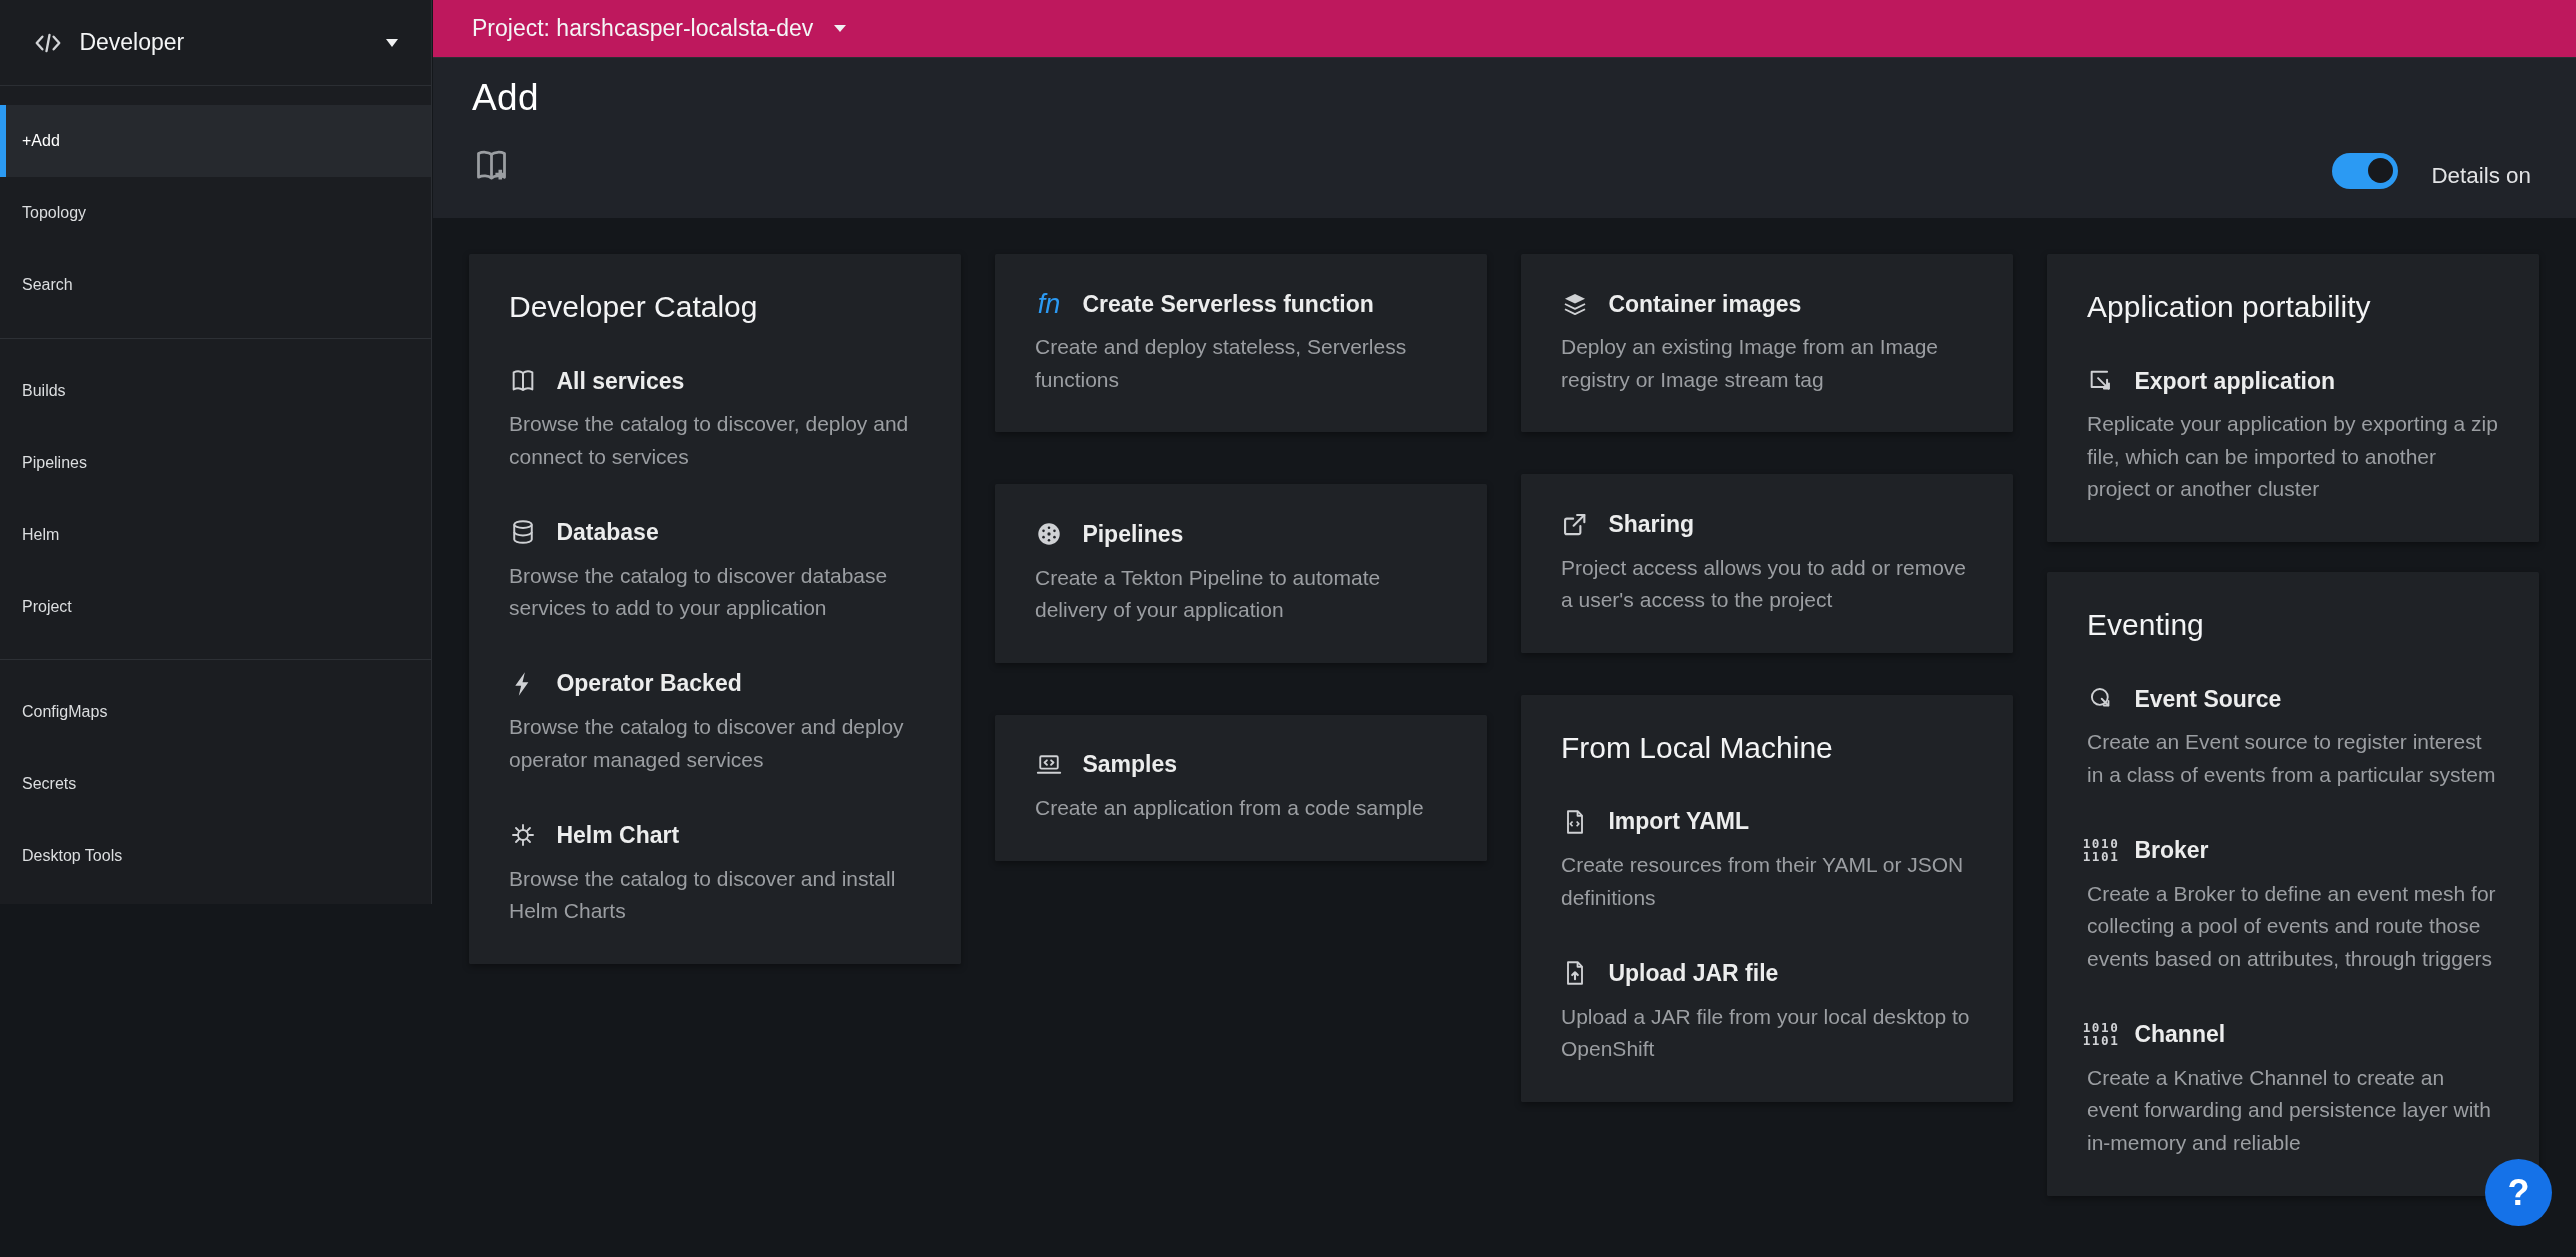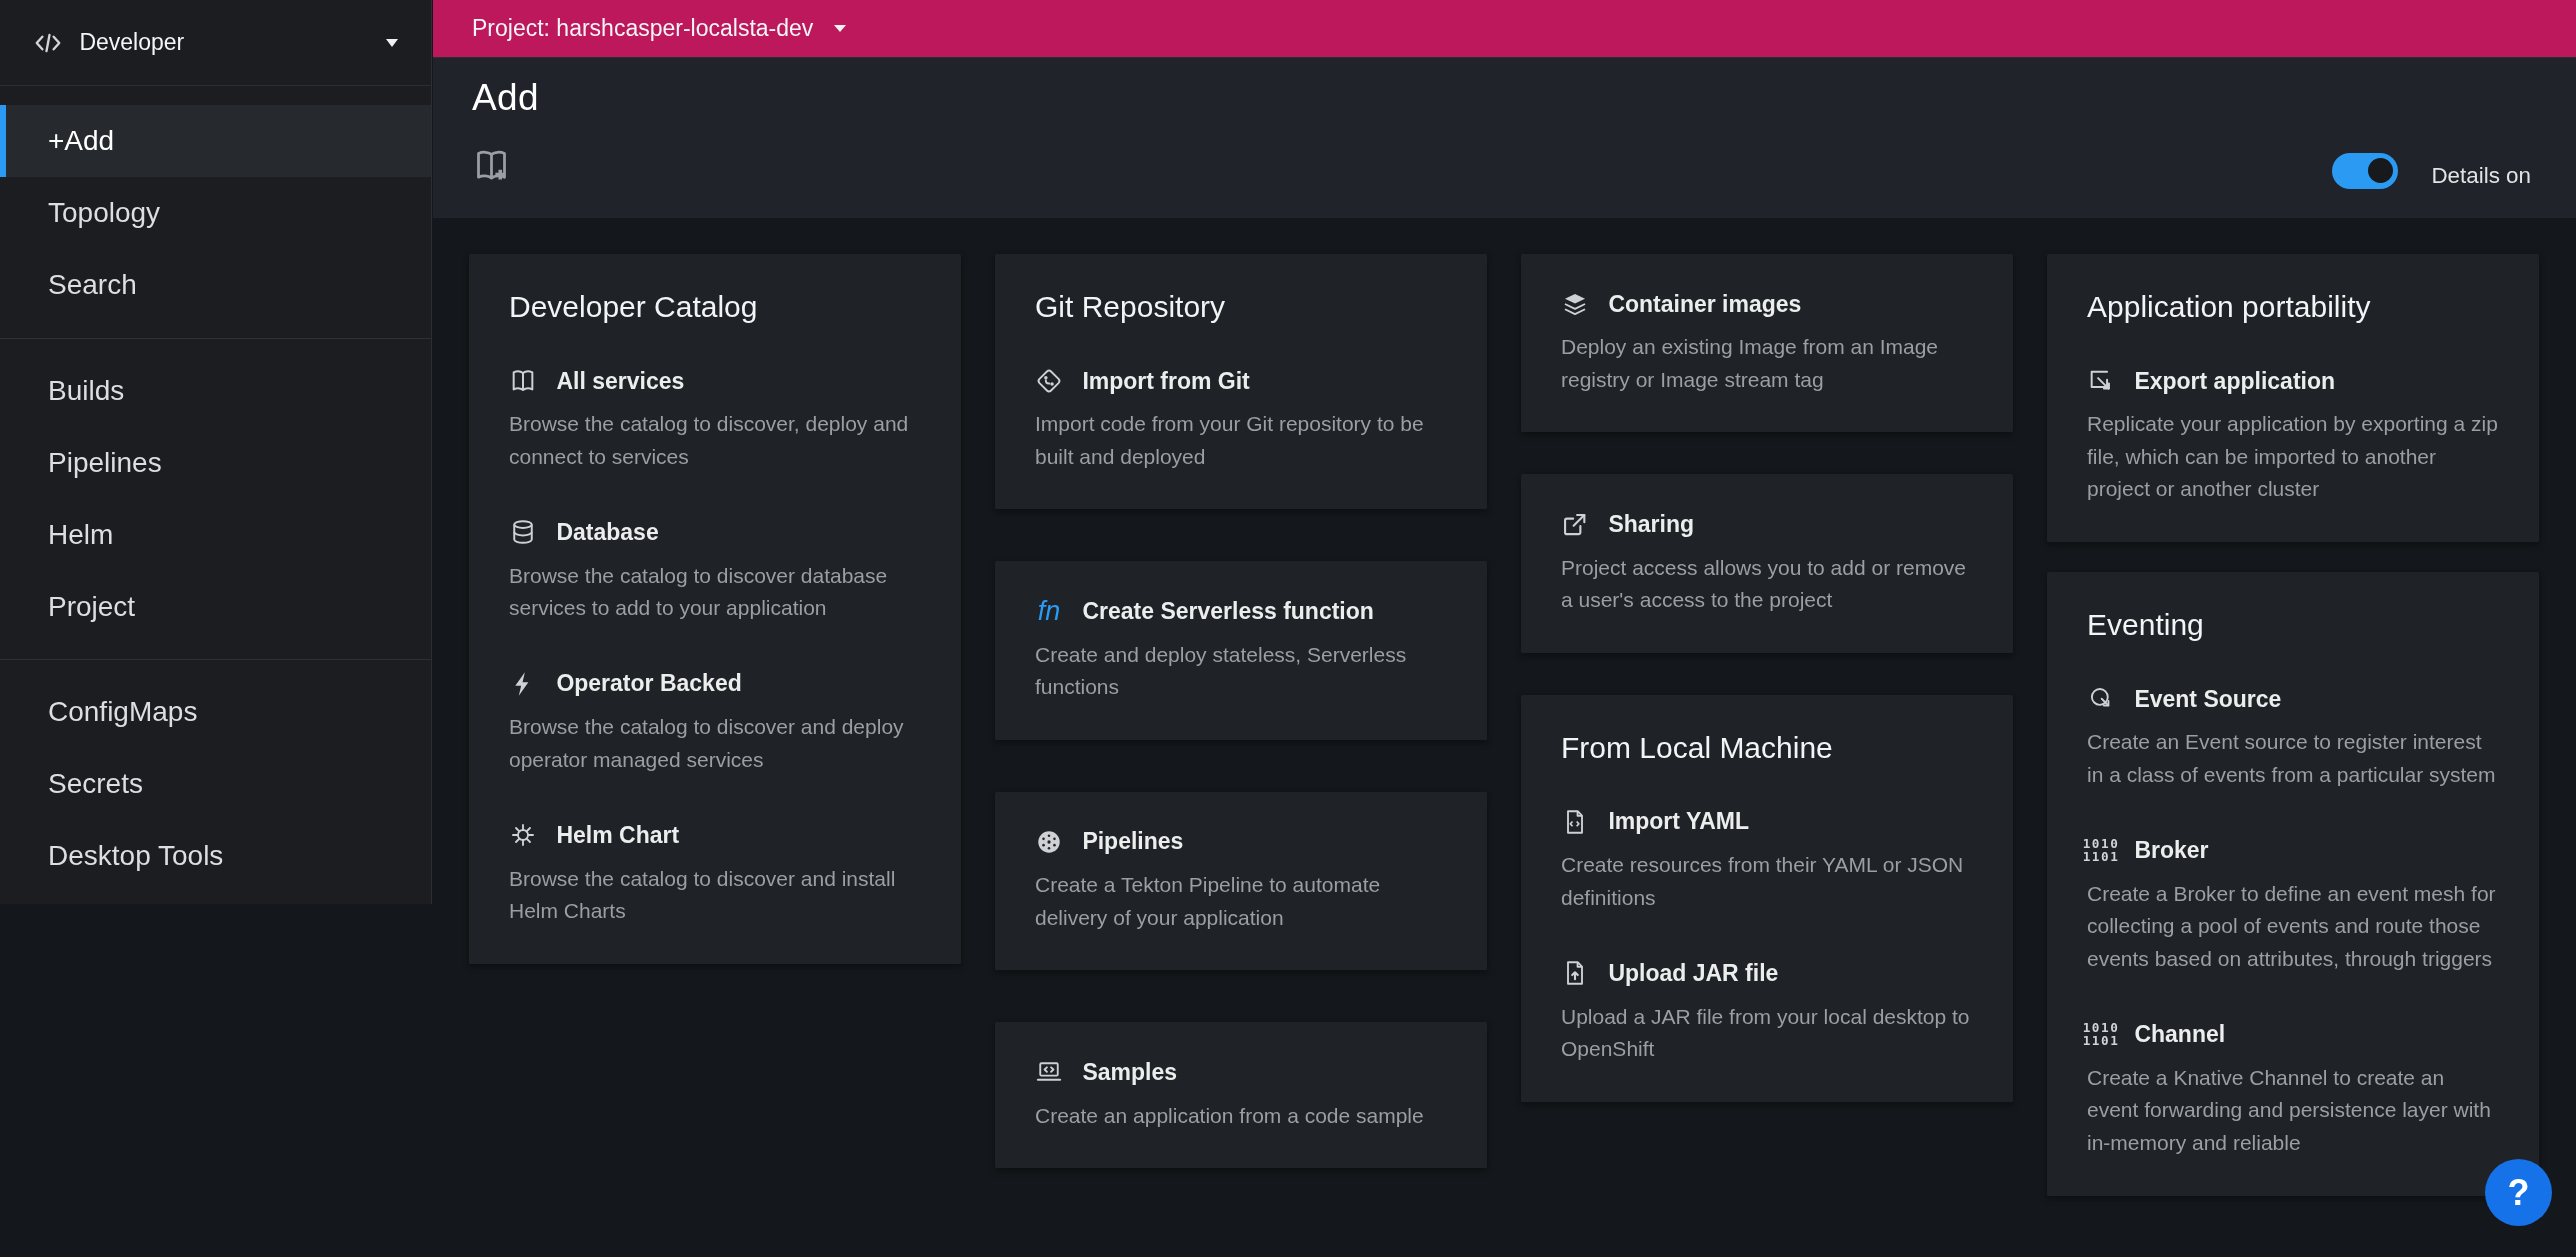--- a/index.html
+++ b/index.html
@@ -9,21 +9,21 @@
   .sidebar{position:absolute;left:0;top:0;width:432px;height:904px;background:#1b1d21;
            border-right:0.7px solid #2b2e33;box-sizing:border-box;}
   .perspective{height:85px;display:flex;align-items:center;gap:16.4px;padding:0 33px 0 33px;
                border-bottom:0.7px solid #2b2e33;cursor:pointer;}
   .code-icon{color:#d2d4d7;width:30px;height:30px;display:inline-block;}
   .code-icon svg{width:30px;height:30px;display:block;}
   .perspective-label{font-size:23px;color:#f4f5f6;flex:1;}
   .caret{width:0;height:0;border-left:6.7px solid transparent;border-right:6.7px solid transparent;
          border-top:8.2px solid #f0f1f2;display:inline-block;}
   .nav{padding-top:19.4px;}
-  .nav-item{height:72px;display:flex;align-items:center;padding-left:48px;font-size:28px;
+  .nav-item{height:72px;display:flex;align-items:center;padding-left:22px;font-size:16px;
             color:#dcdee0;cursor:pointer;position:relative;box-sizing:border-box;}
   .nav-item.active{background:#26292e;color:#ffffff;}
   .nav-item.active::before{content:"";position:absolute;left:0;top:0;bottom:0;width:6px;background:#2b9af3;}
   .nav-divider{height:0.7px;background:#2d3035;margin:16.4px 0;}
   
   .main{position:absolute;left:433px;top:0;right:0;bottom:0;}
   .project-bar{height:57px;background:#be185d;border-bottom:0.7px solid #2b2e33;display:flex;
                align-items:center;gap:21px;padding-left:39px;cursor:pointer;}
   .project-label{font-size:23px;color:#f4f5f6;}
   .caret.small{border-left-width:6px;border-right-width:6px;border-top-width:7.5px;}
@@ -167,37 +167,20 @@
                   </svg>
                 </span>
                 <span class="tile-title">Helm Chart</span>
               </div>
               <div class="tile-desc">Browse the catalog to discover and install Helm Charts</div>
             </div>
           </div>
         </div>
         <div class="col">
           <div class="card">
-            <h2 class="card-title">Git Repository</h2>
-            <div class="tile">
-              <div class="tile-head">
-                <span class="tile-icon">
-                  <svg viewBox="0 0 24 24" fill="none" stroke="currentColor" stroke-width="1.6">
-                    <rect x="5" y="5" width="14" height="14" rx="2.5" transform="rotate(45 12 12)"></rect>
-                    <circle cx="9.3" cy="9.3" r="1.5" fill="currentColor" stroke="none"></circle>
-                    <circle cx="14.6" cy="14.6" r="1.5" fill="currentColor" stroke="none"></circle>
-                    <path d="M9.3 10.8v1a2.3 2.3 0 0 0 2.3 2.3h1.2"></path>
-                  </svg>
-                </span>
-                <span class="tile-title">Import from Git</span>
-              </div>
-              <div class="tile-desc">Import code from your Git repository to be built and deployed</div>
-            </div>
-          </div>
-          <div class="card">
             <div class="tile">
               <div class="tile-head">
                 <span class="tile-icon">
                   <span class="fn-glyph">fn</span>
                 </span>
                 <span class="tile-title">Create Serverless function</span>
               </div>
               <div class="tile-desc">Create and deploy stateless, Serverless functions</div>
             </div>
           </div>

